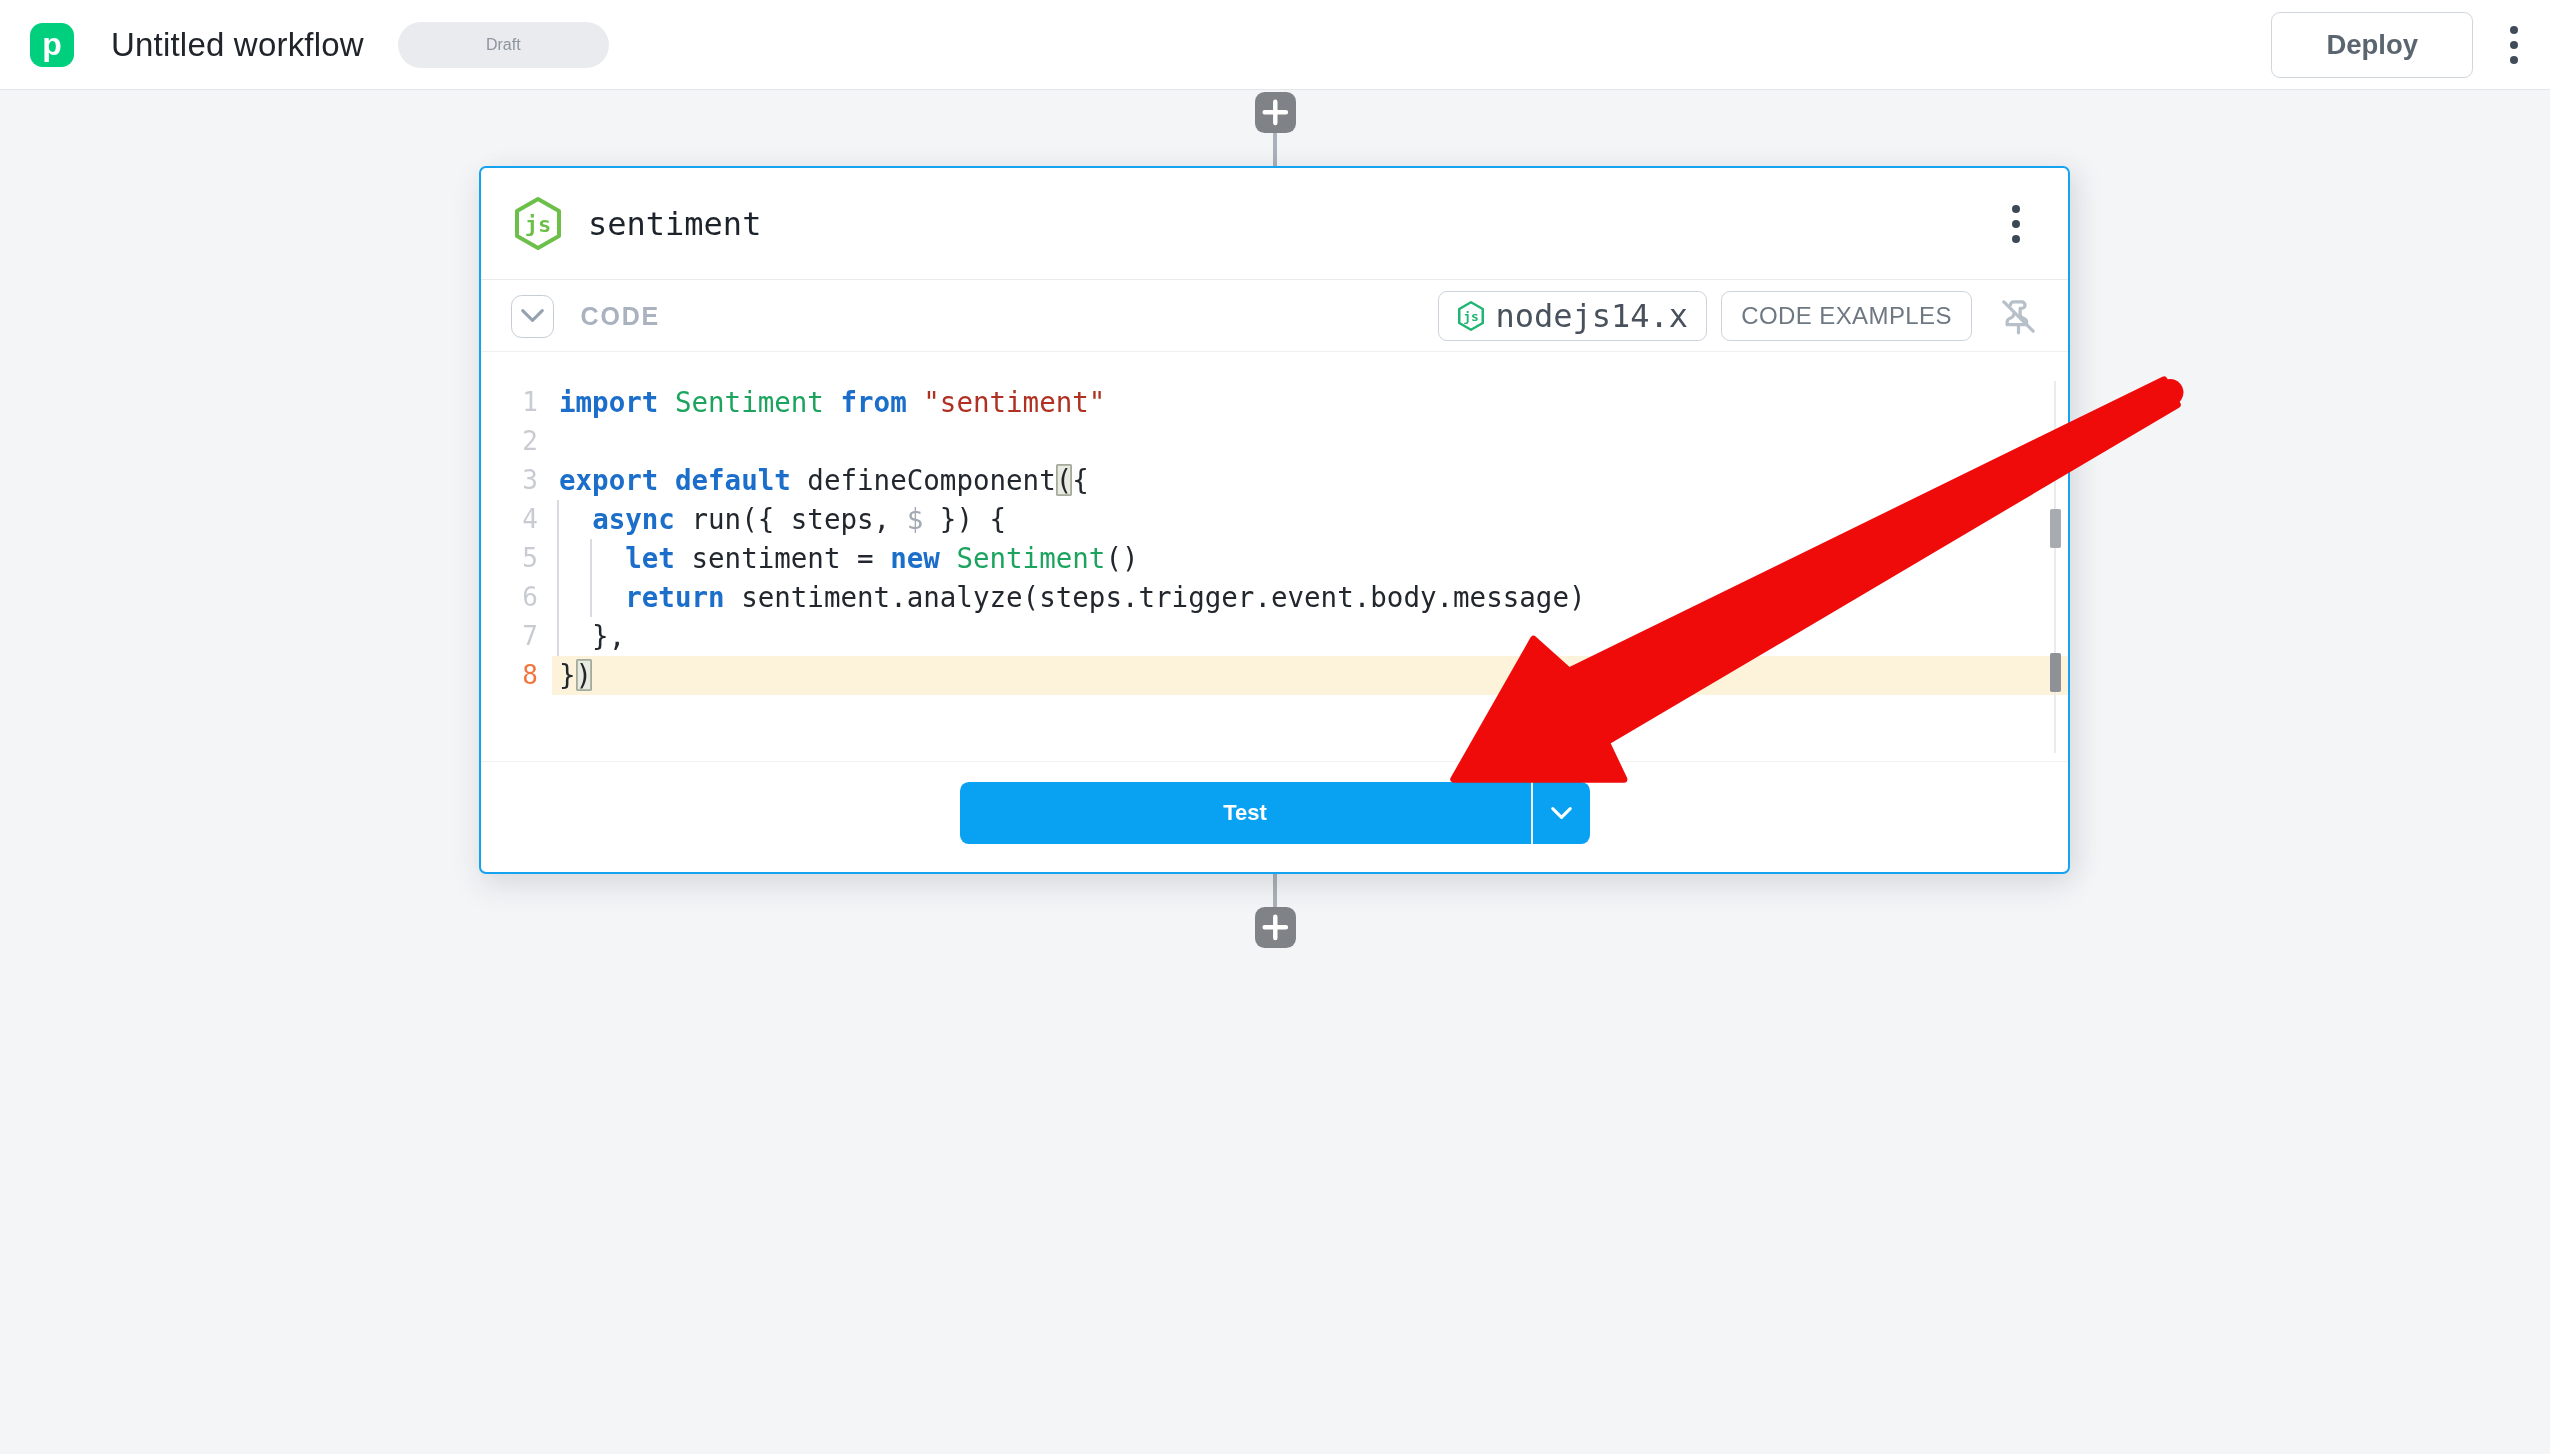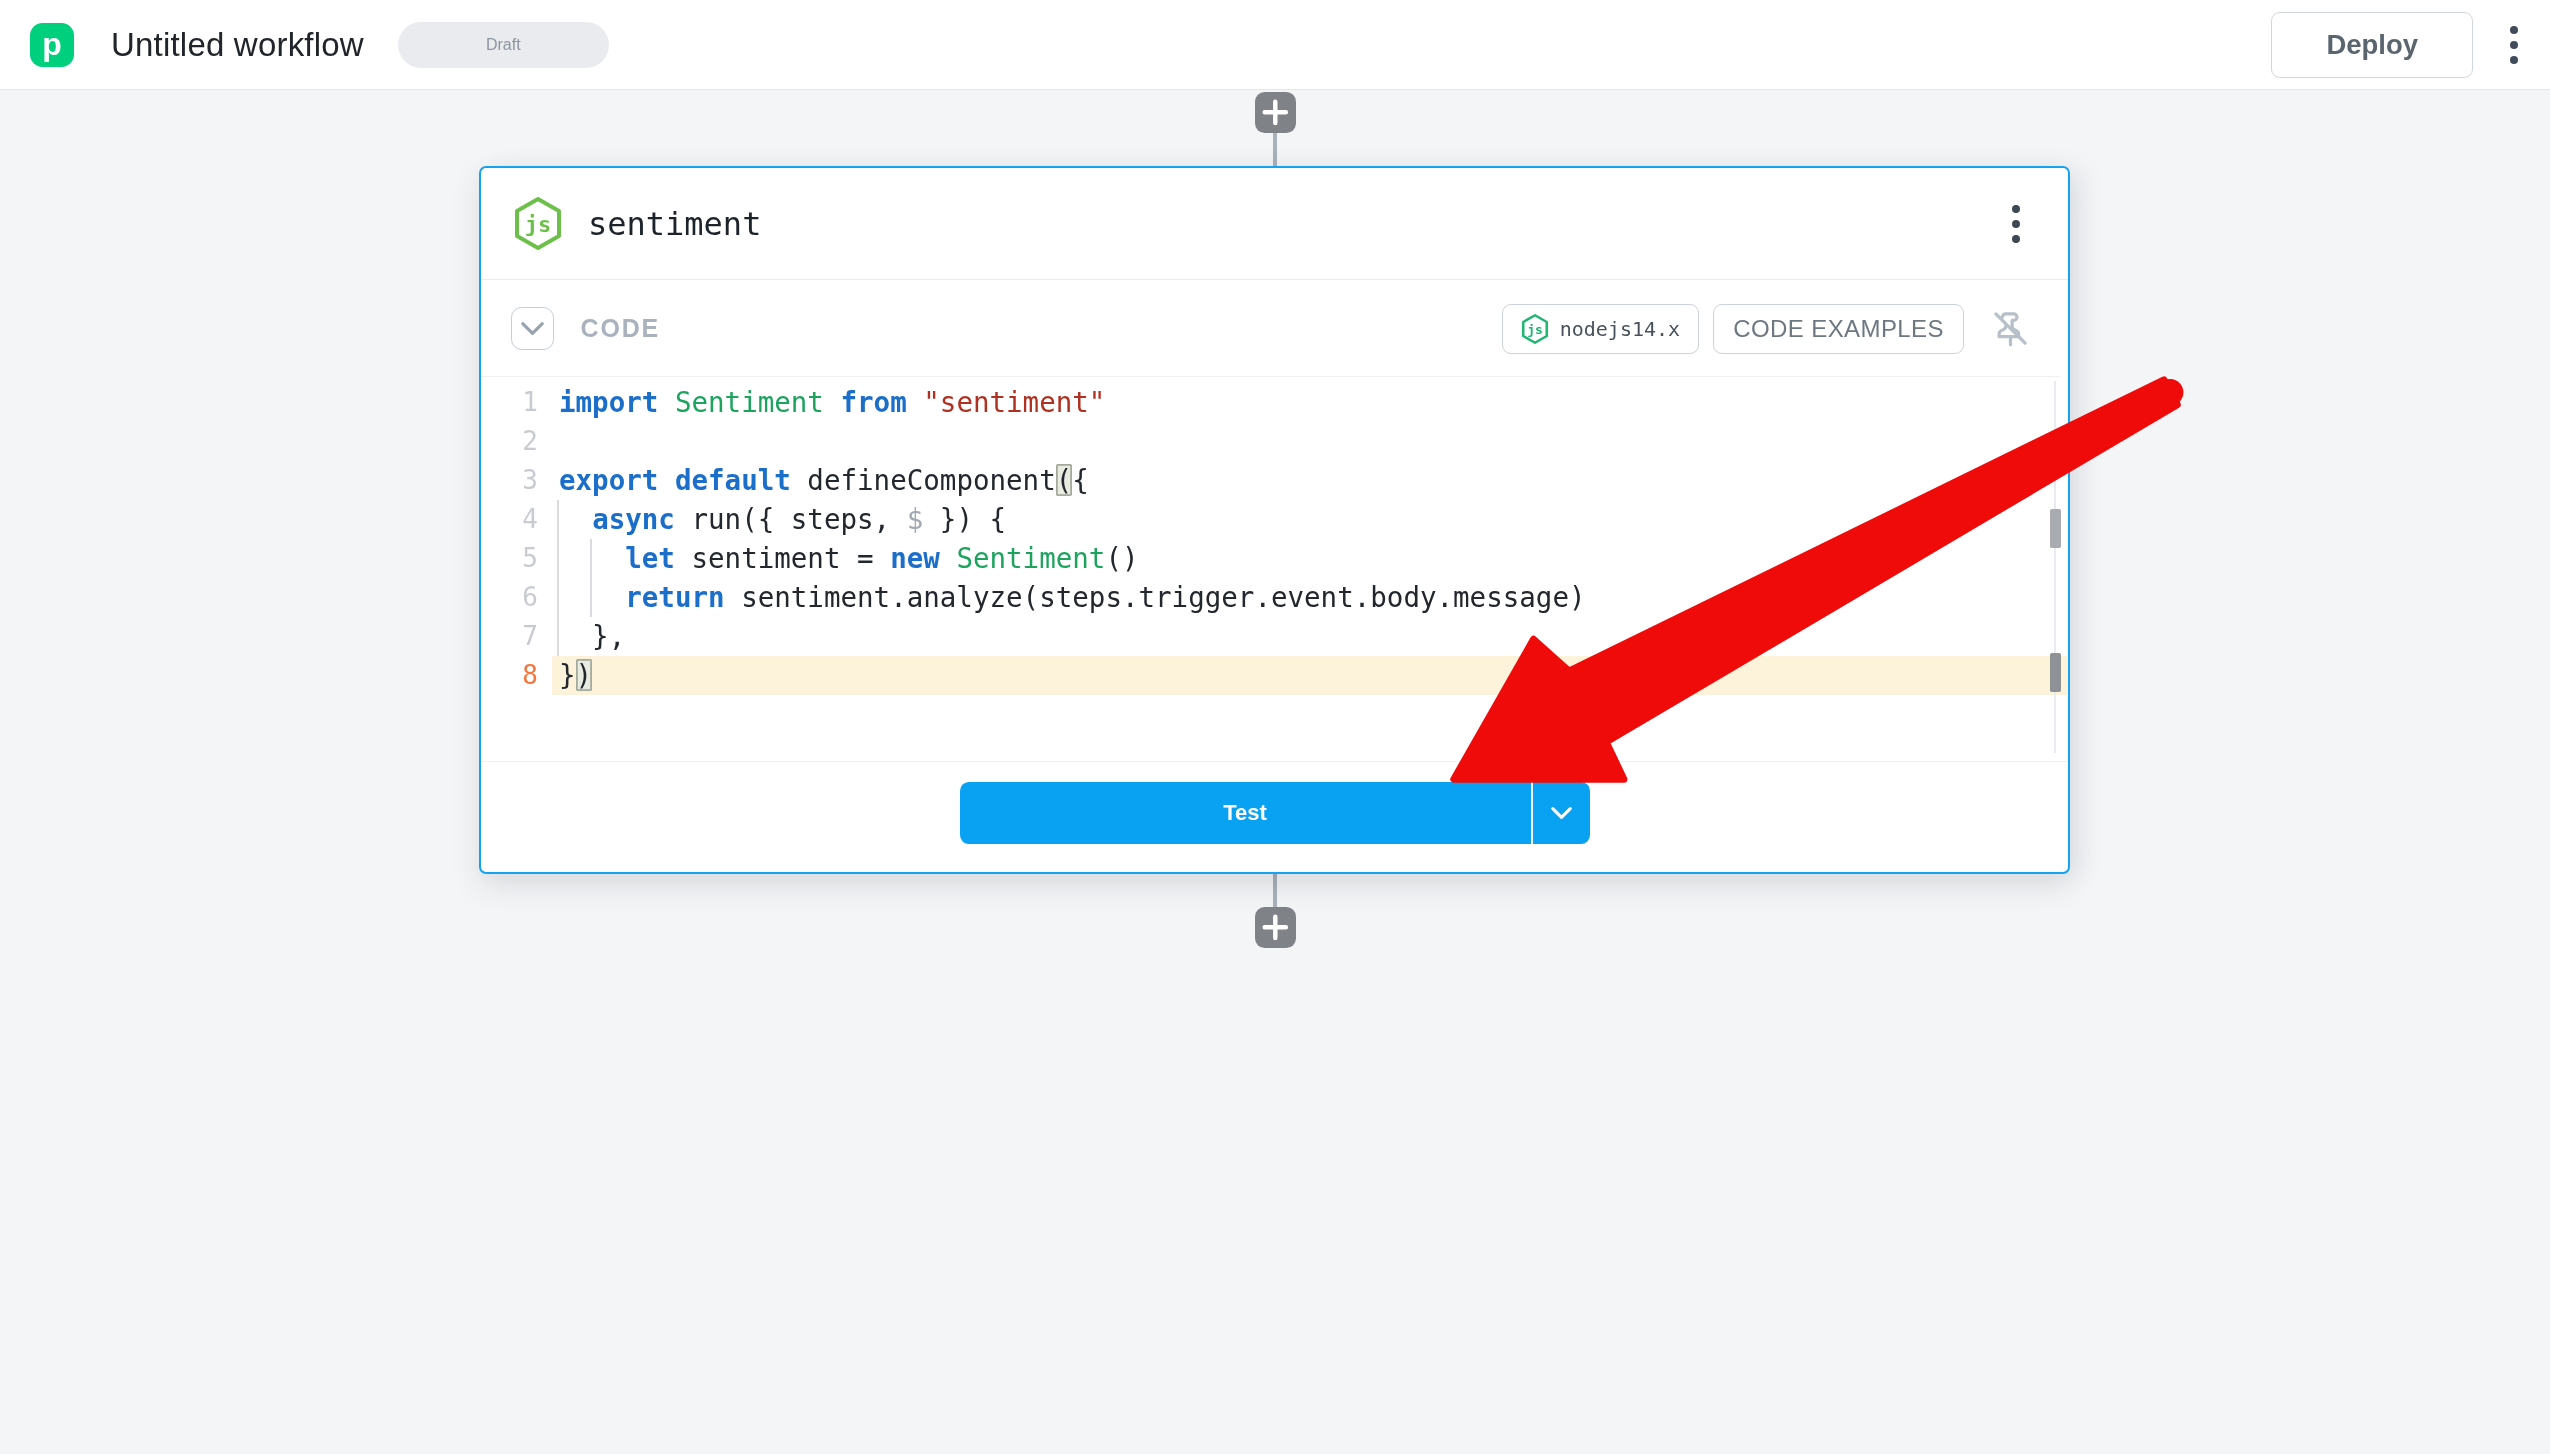--- a/index.html
+++ b/index.html
@@ -37,29 +37,29 @@
     position:absolute;left:479px;top:166px;width:1591px;height:708px;background:#ffffff;
     border:2.7px solid #14a2f1;border-radius:7px;box-sizing:border-box;z-index:3;
     box-shadow:0 12.4px 30px rgba(25,35,50,.10), 12.4px 0 26.6px rgba(25,35,50,.05);
   }
   .card-header{position:absolute;left:0;top:0;right:0;height:112px;display:flex;align-items:center;
     padding:0 32px;box-sizing:border-box;border-bottom:1.8px solid #e9ecef;}
   .step-title{margin-left:25px;font-family:"DejaVu Sans Mono",monospace;font-size:32px;color:#1d232b;}
   .card-header .kebab{margin-left:auto;margin-right:7px;}
   .card-header .kebab i{width:8px;height:8px;background:#3d4855;}
   
-  .toolbar{position:absolute;left:0;top:113px;right:8px;height:96px;display:flex;align-items:center;
+  .toolbar{position:absolute;left:0;top:113px;right:0;height:71px;display:flex;align-items:center;
     padding:0 30px;box-sizing:border-box;border-bottom:1.8px solid #eef0f3;}
   .collapse-btn{width:43px;height:43px;border-radius:10.6px;border:1.8px solid #c5cdd7;background:#fff;
     display:flex;align-items:center;justify-content:center;box-sizing:border-box;}
   .code-label{margin-left:26.6px;font-size:25px;font-weight:bold;color:#a9b2be;letter-spacing:1.8px;}
   .toolbar-spacer{flex:1;}
   .runtime-badge{height:50px;border-radius:8.9px;border:1.8px solid #ccd3da;display:flex;align-items:center;
     padding:0 17.7px;gap:10.6px;box-sizing:border-box;background:#fff;}
-  .runtime-badge span{font-family:"DejaVu Sans Mono",monospace;font-size:20px;color:#49525c;}
+  .runtime-badge span{font-family:"DejaVu Sans Mono",monospace;font-size:32px;color:#49525c;}
   .examples-btn{height:50px;border-radius:8.9px;border:1.8px solid #ccd3da;display:flex;align-items:center;
     padding:0 19.5px;margin-left:14px;box-sizing:border-box;background:#fff;
     font-size:24px;color:#6e7883;letter-spacing:0.4px;}
   .pin-btn{margin-left:26.6px;display:flex;align-items:center;justify-content:center;}
   
   .editor{position:absolute;left:0;top:195px;right:0;height:398px;overflow:hidden;
     font-family:"DejaVu Sans Mono",monospace;font-size:27.5px;}
   .code-line{position:relative;height:39px;display:flex;align-items:center;white-space:pre;}
   .code-line.active{background:linear-gradient(to right,transparent 71px,#fcf3da 71px);}
   .gutter{width:78px;flex:0 0 78px;text-align:right;box-sizing:border-box;padding-right:21px;

